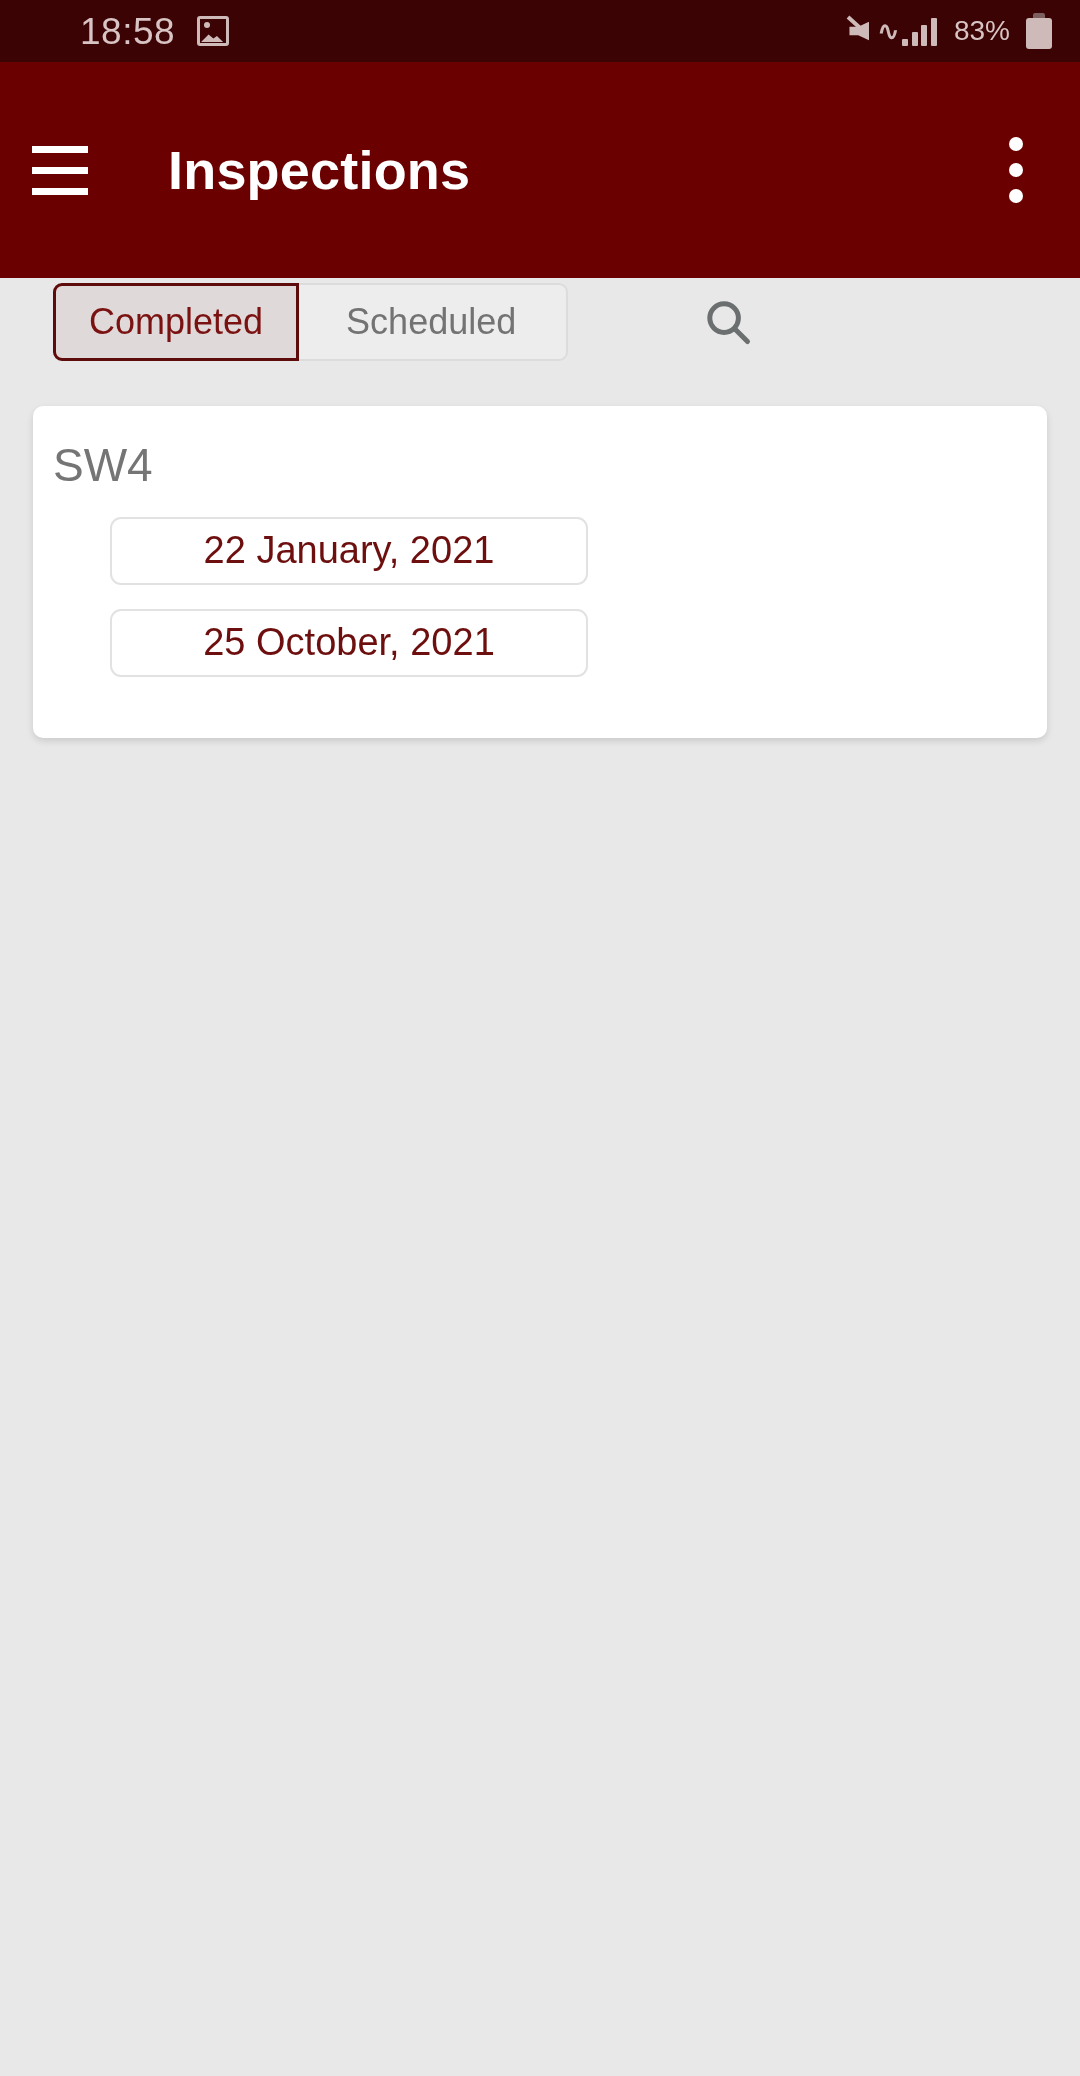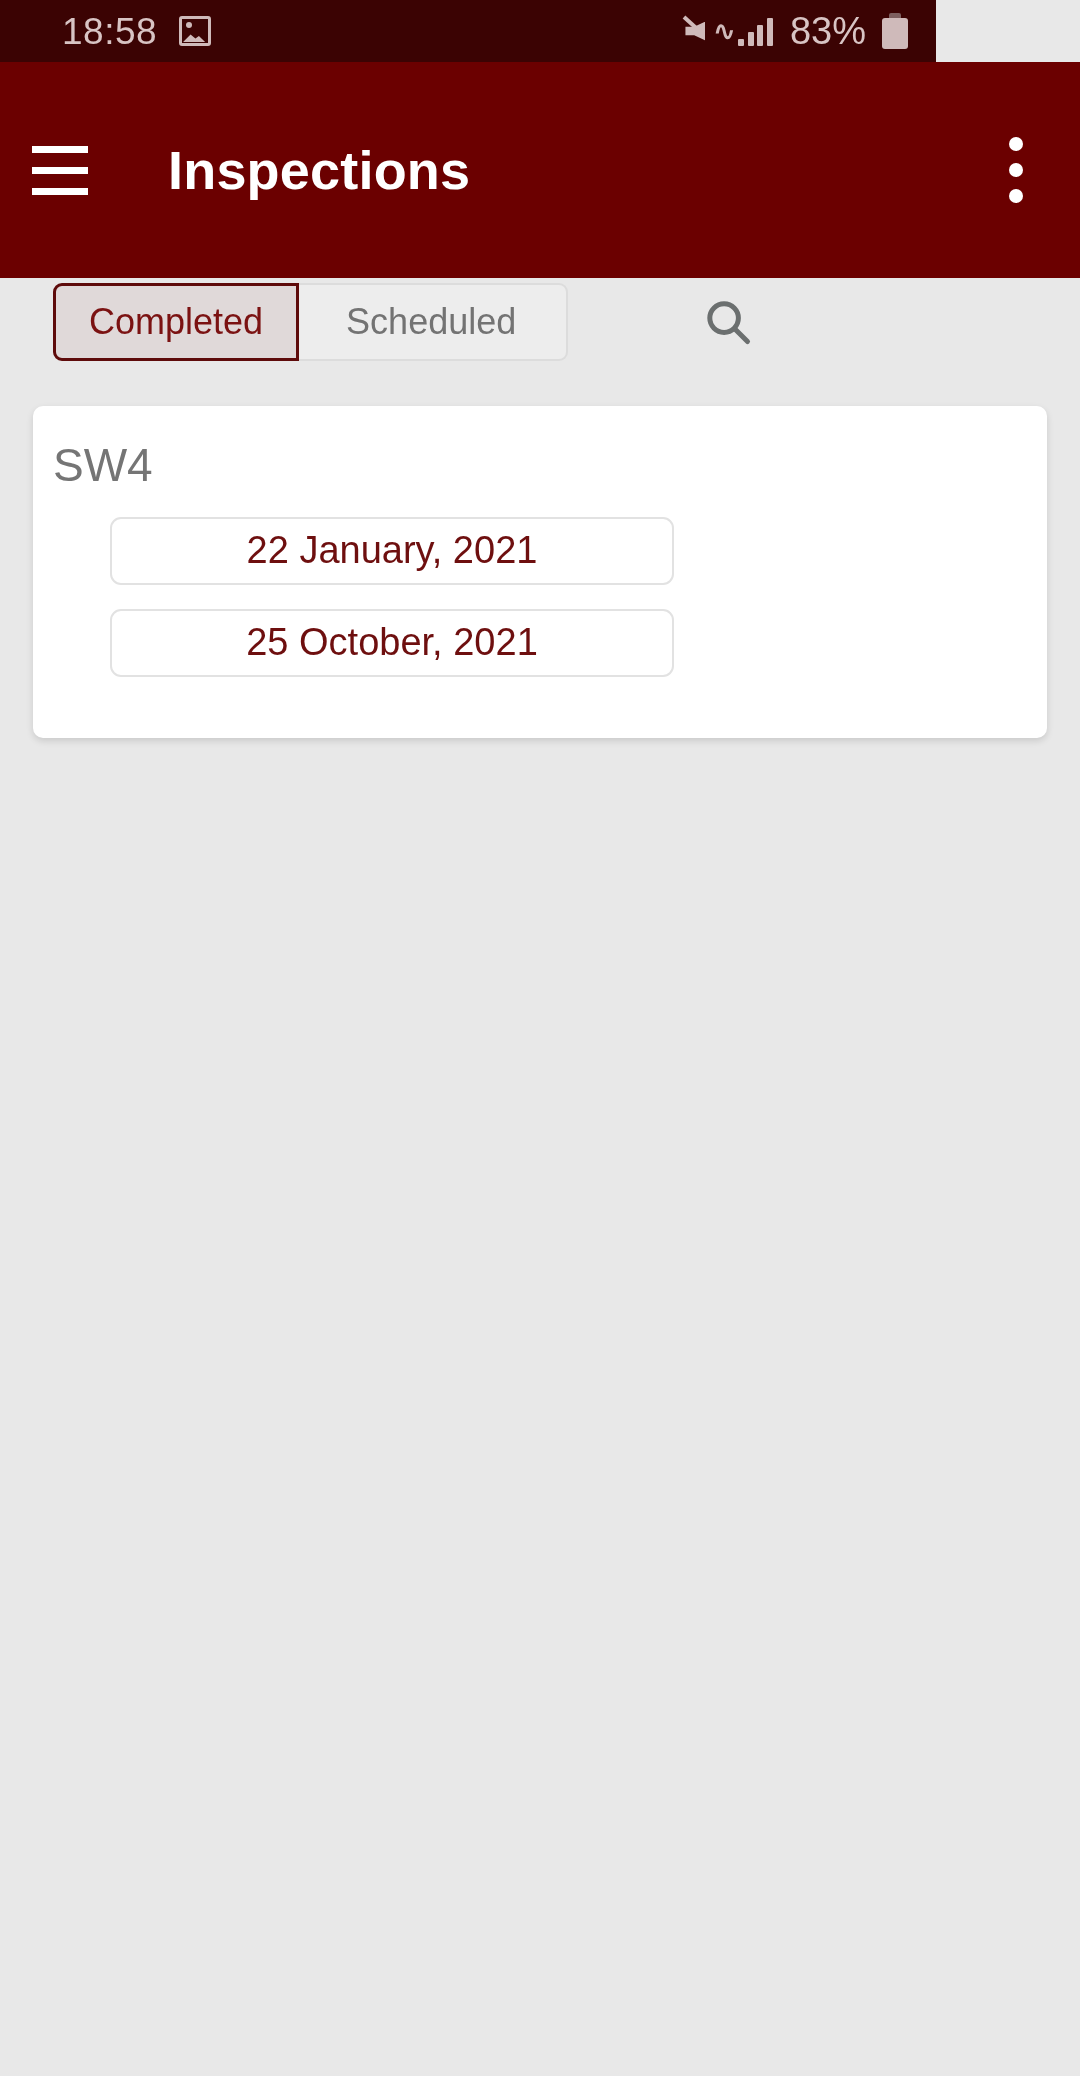--- a/index.html
+++ b/index.html
@@ -6,24 +6,24 @@
   html, body {
     width:1080px; height:2076px;
     font-family:"Liberation Sans", sans-serif;
     background:#e8e8e8;
     overflow:hidden;
   }
   .screen { position:relative; width:1080px; height:2076px; background:#e8e8e8; }
 
   
   .status-bar {
-    position:absolute; top:0; left:0; width:936px; height:62px;
+    position:absolute; top:0; left:0; width:1080px; height:62px;
     background:#3b0303;
     display:flex; align-items:center; justify-content:space-between;
-    padding:0 28px 0 62px;
+    padding:0 28px 0 80px;
   }
   .status-left { display:flex; align-items:center; gap:22px; }
   .status-time {
     color:#d8c4c4; font-size:37px; letter-spacing:0.5px; line-height:1;
   }
   .photo-icon { width:32px; height:30px; position:relative; }
   .photo-icon .frame {
     position:absolute; inset:0; border:3.5px solid #cfbaba; border-radius:3px;
   }
   .photo-icon .hill {
@@ -49,21 +49,21 @@
   .mute-icon .vib {
     position:absolute; right:1px; top:4px; width:11px; height:25px;
     color:#cfbaba; font-size:26px; line-height:25px; font-weight:bold;
   }
   .signal-icon { display:flex; align-items:flex-end; gap:3.5px; height:30px; }
   .signal-icon i { display:block; width:6px; background:#cfbaba; border-radius:1px; }
   .signal-icon i:nth-child(1){ height:7px; }
   .signal-icon i:nth-child(2){ height:14px; }
   .signal-icon i:nth-child(3){ height:21px; }
   .signal-icon i:nth-child(4){ height:28px; }
-  .battery-pct { color:#d8c4c4; font-size:38px; line-height:1; margin-left:4px; }
+  .battery-pct { color:#d8c4c4; font-size:28px; line-height:1; margin-left:4px; }
   .battery-icon { width:26px; height:36px; position:relative; margin-left:3px; }
   .battery-icon .cap {
     position:absolute; top:0; left:7px; width:12px; height:6px;
     background:#7d5f5f; border-radius:2px 2px 0 0;
   }
   .battery-icon .body {
     position:absolute; top:5px; left:0; width:26px; height:31px;
     background:#cfbaba; border-radius:3px;
   }
 
@@ -117,21 +117,21 @@
   .card {
     position:absolute; top:406px; left:33px; width:1014px; height:332px;
     background:#ffffff; border-radius:10px;
     box-shadow:0 3px 7px rgba(0,0,0,0.13);
   }
   .card-title {
     color:#757575; font-size:46px; padding:34px 0 0 20px; line-height:1.1;
   }
   .date-list { margin-top:26px; }
   .date-item {
-    margin-left:77px; width:564px; height:68px;
+    margin-left:77px; width:478px; height:68px;
     border:2.5px solid #e2e2e2; border-radius:11px; background:#ffffff;
     display:flex; align-items:center; justify-content:center;
     color:#6e0f0f; font-size:38px; cursor:pointer; margin-bottom:24px;
   }
 </style>
 </head>
 <body>
 
 <div class="screen">
 

